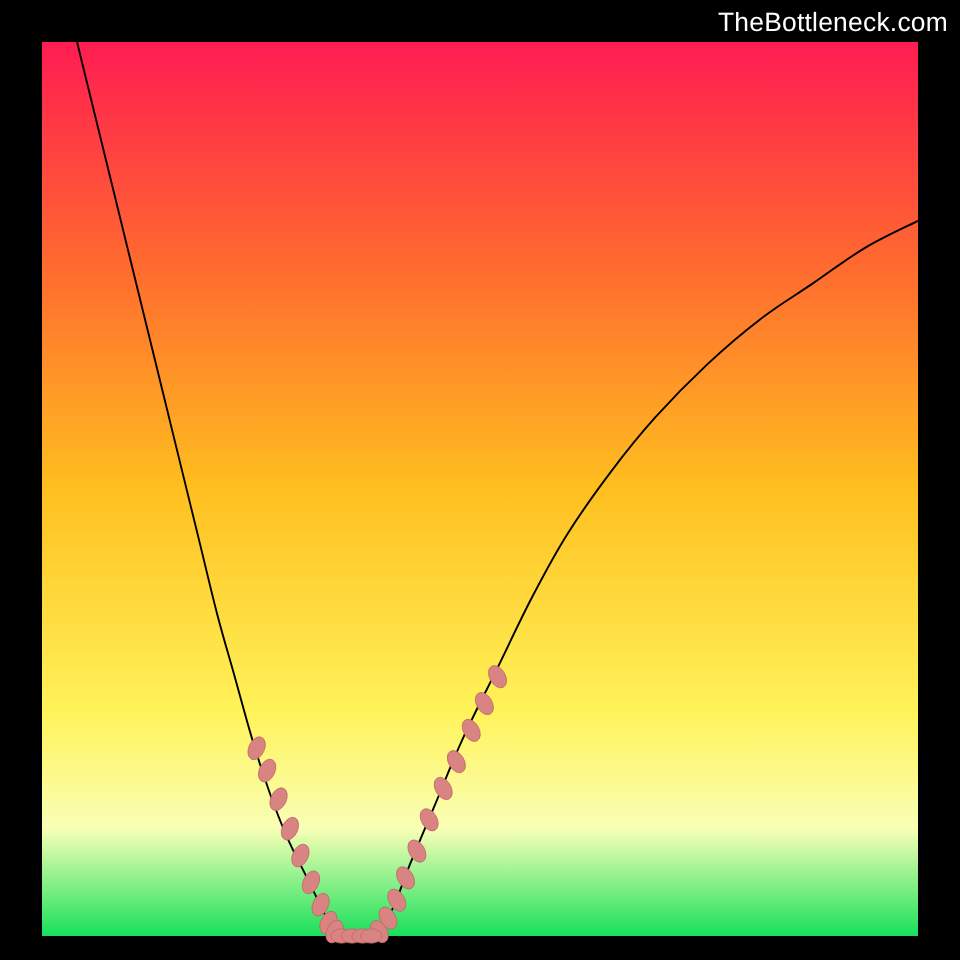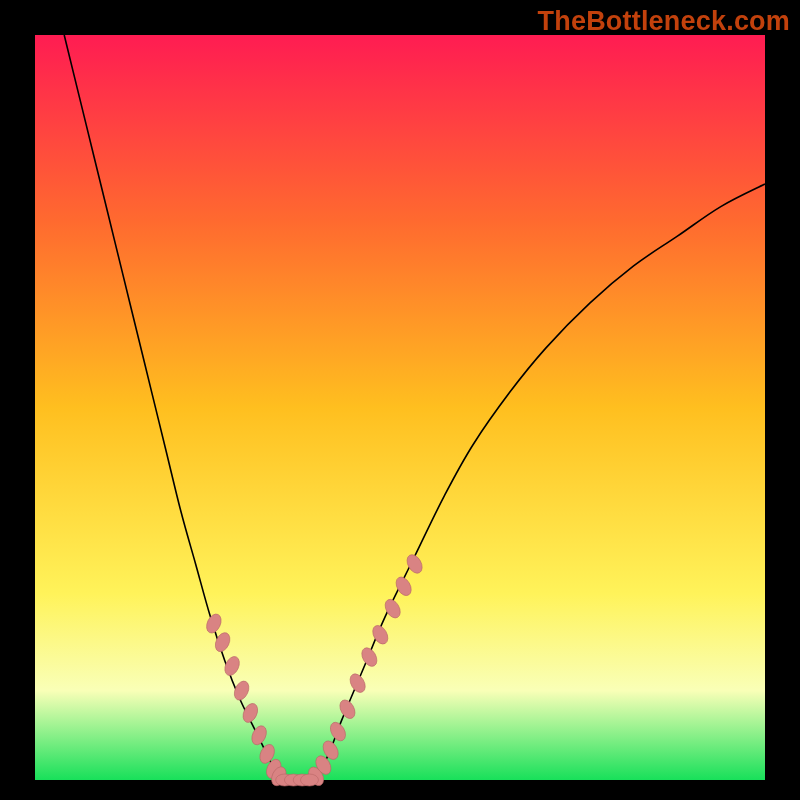--- a/index.html
+++ b/index.html
@@ -29,25 +29,25 @@
       var(--c1) 25%,
       var(--c2) 50%,
       var(--c3) 75%,
       var(--c4) 88%,
       var(--c5) 100%);
   }
   .watermark {
     position: absolute;
     top: 6px;
     right: 10px;
-    color: #c2410c;
-    font-size: 27px;
+    color: #ffffff;
+    font-size: 22px;
     letter-spacing: 0.2px;
     user-select: none;
-    font-weight: 700;
+    font-weight: 400;
   }
   svg.curves {
     position: absolute;
     left: 0;
     top: 0;
     width: 730px;
     height: 745px;
     overflow: visible;
   }
   .curve {

